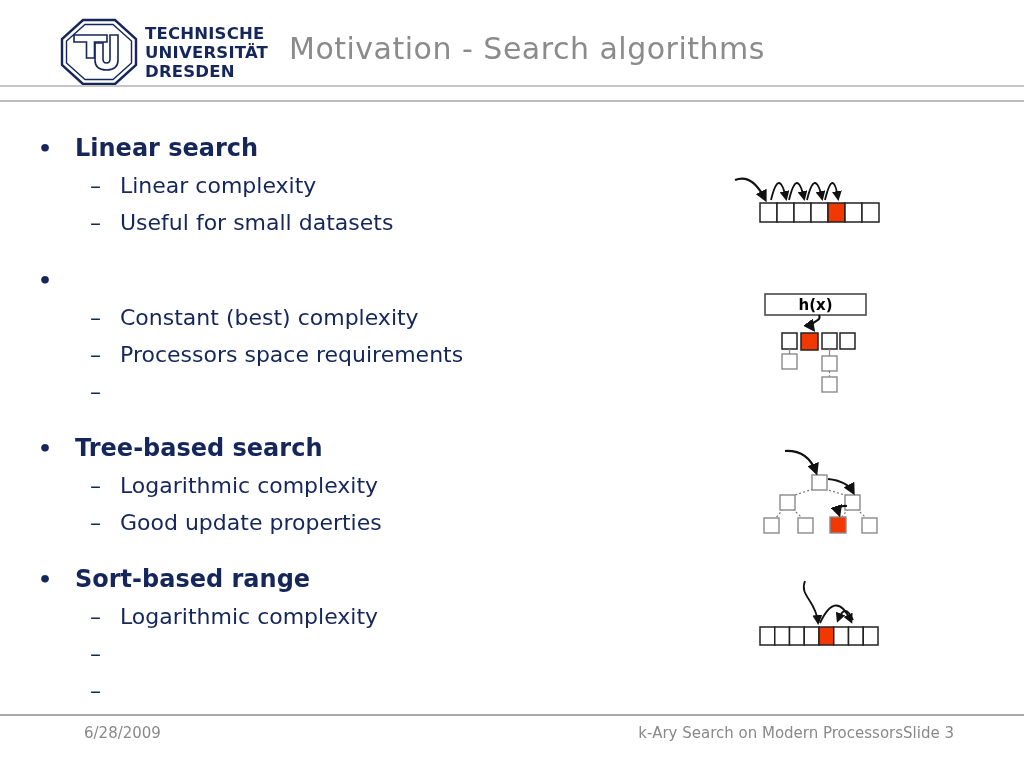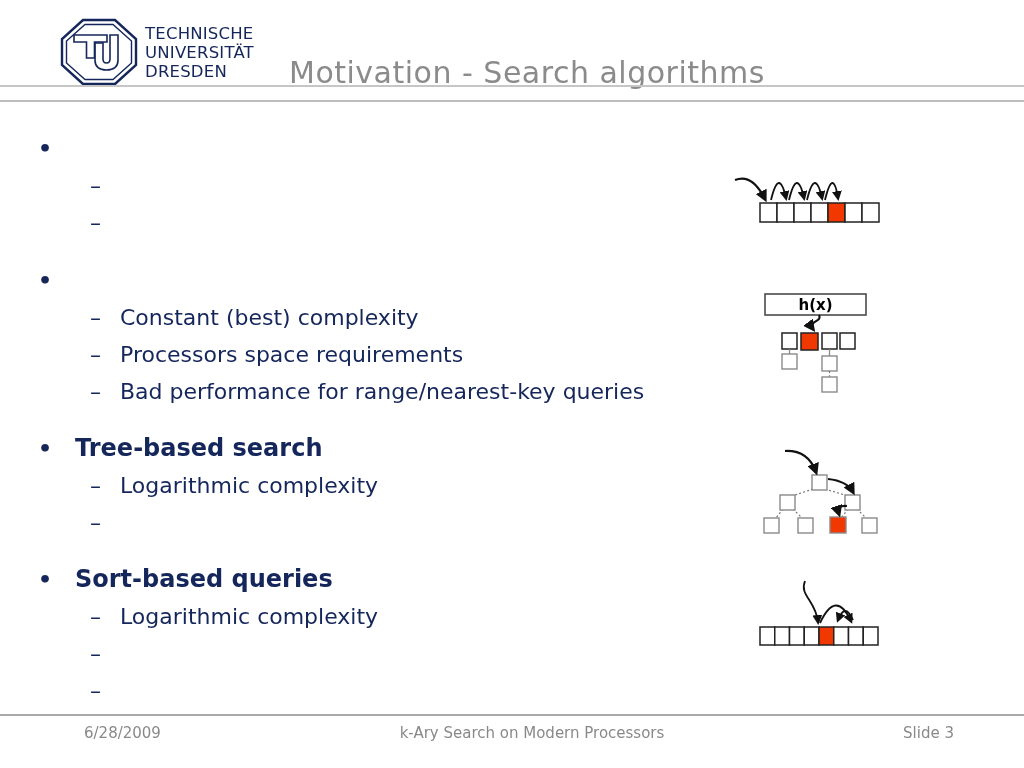--- a/index.html
+++ b/index.html
@@ -8,22 +8,22 @@
     --box-dark:#222222; --box-light:#8a8a8a;
   }
   *{margin:0;padding:0;box-sizing:border-box;}
   html,body{background:#fff;}
   body{font-family:"DejaVu Sans","Liberation Sans",sans-serif;}
   .slide{position:relative;width:1024px;height:768px;background:#fff;overflow:hidden;}
 
   
   .logo-svg{position:absolute;left:60px;top:18px;}
   .logo-text{position:absolute;left:145px;top:24px;color:var(--navy);
-    font-weight:normal;font-size:16.5px;line-height:19px;letter-spacing:0.2px;}
-  .slide-title{position:absolute;left:289px;top:31px;font-size:30px;color:var(--title-gray);letter-spacing:0.5px;margin-top:24px;}
+    font-weight:bold;font-size:16.5px;line-height:19px;letter-spacing:0.2px;}
+  .slide-title{position:absolute;left:289px;top:31px;font-size:30px;color:var(--title-gray);letter-spacing:0.5px;}
   .hline{position:absolute;left:0;width:1024px;height:2px;background:var(--line-gray);}
   .hline.l1{top:85px;}
   .hline.l2{top:100px;background:#bdbdbd;}
 
   
   .section{position:absolute;left:0;width:760px;color:var(--navy);}
   .heading{display:flex;align-items:center;height:38px;padding-left:38px;
     font-weight:bold;font-size:24px;}
   .heading .bullet{width:37px;font-size:22px;}
   .item{display:flex;align-items:center;height:37px;padding-left:90px;font-size:22px;}
@@ -40,21 +40,21 @@
   .ah{fill:#111111;}
   .conn{stroke:#8a8a8a;stroke-width:1.3;fill:none;}
   .dotted{stroke:#777777;stroke-width:1.2;fill:none;stroke-dasharray:2,2.2;}
   .hashbox{fill:#ffffff;stroke:#4a4a4a;stroke-width:1.6;}
   .hashlabel{font-family:"DejaVu Sans","Liberation Sans",sans-serif;font-size:15px;font-weight:bold;fill:#000;}
 
   
   .fline{position:absolute;left:0;top:714px;width:1024px;height:2px;background:var(--footer-line);}
   .footer{position:absolute;left:0;top:724px;width:1024px;display:flex;align-items:center;
     padding:0 70px 0 84px;font-size:15px;color:var(--footer-gray);}
-  .footer .f-center{flex:1;text-align:center;}
+  .footer .f-center{flex:1;text-align:right;}
 </style>
 </head>
 <body>
 
 <div class="slide">
 
   <svg class="logo-svg" width="78" height="68" viewBox="0 0 78 68">
     <g fill="none" stroke="#15265b">
       <polygon points="23,2 55,2 76,21 76,47 55,66 23,66 2,47 2,21" stroke-width="2.4"></polygon>
       <polygon points="25,6.5 53,6.5 71.5,23 71.5,45 53,61.5 25,61.5 6.5,45 6.5,23" stroke-width="1.4"></polygon>
@@ -67,65 +67,68 @@
     <div>UNIVERSITÄT</div>
     <div>DRESDEN</div>
   </div>
   <div class="slide-title">Motivation - Search algorithms</div>
   <div class="hline l1"></div>
   <div class="hline l2"></div>
 
   <div class="section" style="top:129px">
     <div class="heading">
       <span class="bullet">•</span>
-    </div>
-    <div class="item">
-      <span class="dash">–</span>
-    </div>
-    <div class="item">
-      <span class="dash">–</span>
+      <span>Linear search</span>
+    </div>
+    <div class="item">
+      <span class="dash">–</span>
+      <span>Linear complexity</span>
+    </div>
+    <div class="item">
+      <span class="dash">–</span>
+      <span>Useful for small datasets</span>
     </div>
   </div>
 
   <div class="section" style="top:261px">
     <div class="heading">
       <span class="bullet">•</span>
     </div>
     <div class="item">
       <span class="dash">–</span>
       <span>Constant (best) complexity</span>
     </div>
     <div class="item">
       <span class="dash">–</span>
       <span>Processors space requirements</span>
     </div>
     <div class="item">
       <span class="dash">–</span>
-      <span>Bad performance for range/nearest-key queries</span>
     </div>
   </div>
 
   <div class="section" style="top:429px">
     <div class="heading">
       <span class="bullet">•</span>
       <span>Tree-based search</span>
     </div>
     <div class="item">
       <span class="dash">–</span>
       <span>Logarithmic complexity</span>
     </div>
     <div class="item">
       <span class="dash">–</span>
+      <span>Good update properties</span>
     </div>
   </div>
 
   <div class="section" style="top:560px">
     <div class="heading">
       <span class="bullet">•</span>
-      <span>Sort-based queries</span>
+      <span>Sort-based range</span>
     </div>
     <div class="item">
       <span class="dash">–</span>
       <span>Logarithmic complexity</span>
     </div>
     <div class="item">
       <span class="dash">–</span>
     </div>
     <div class="item">
       <span class="dash">–</span>

